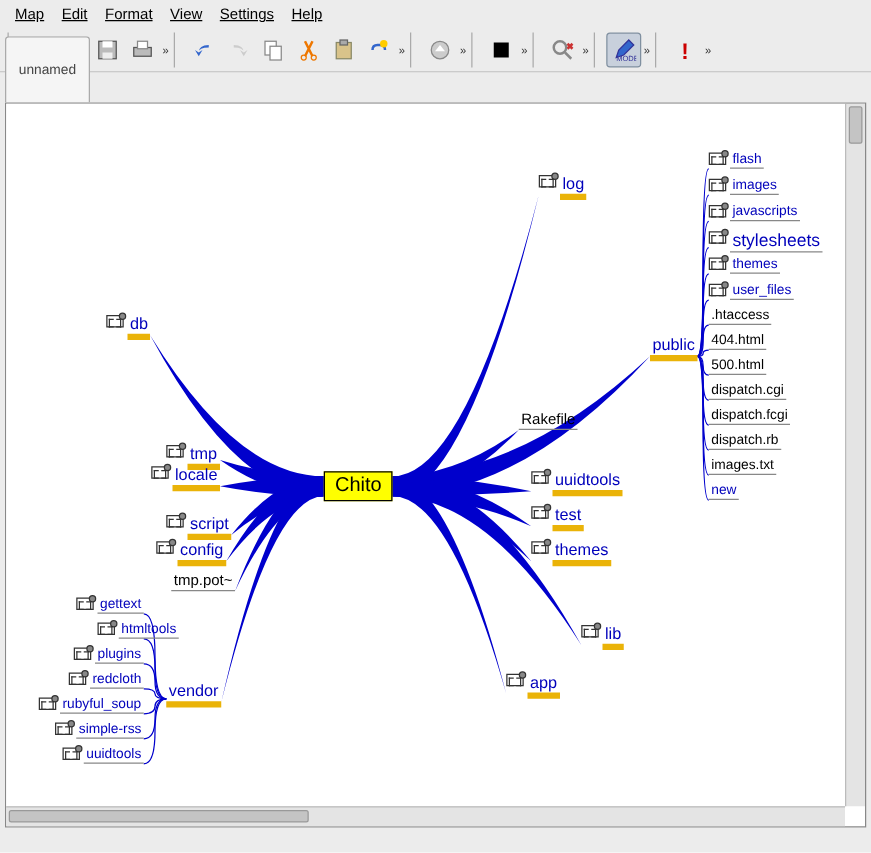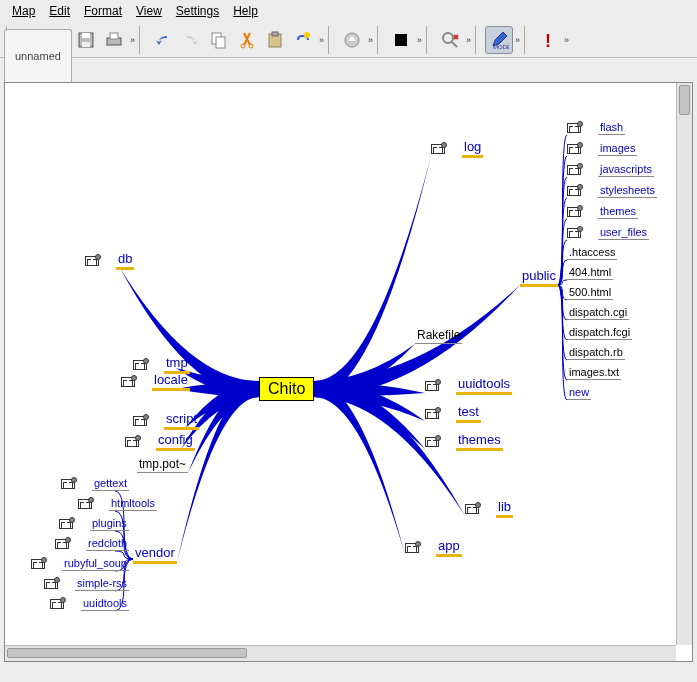--- a/index.html
+++ b/index.html
@@ -19,23 +19,23 @@
 
 .canvas-wrap { position: absolute; top: 82px; left: 4px; right: 4px; bottom: 20px; background: #fff; border: 1px solid #888; }
 .canvas { position: absolute; inset: 0 16px 16px 0; background: #fff; overflow: hidden; }
 .vscroll { position: absolute; top: 0; right: 0; width: 16px; bottom: 16px; background: #e4e4e4; border-left: 1px solid #bbb; }
 .vscroll .thumb { position: absolute; top: 2px; left: 2px; right: 2px; height: 30px; background: #c4c4c4; border: 1px solid #999; border-radius: 2px; }
 .hscroll { position: absolute; left: 0; right: 16px; bottom: 0; height: 16px; background: #e4e4e4; border-top: 1px solid #bbb; }
 .hscroll .thumb { position: absolute; top: 2px; left: 2px; height: 10px; width: 240px; background: #c4c4c4; border: 1px solid #999; border-radius: 2px; }
 
 svg.edges { position: absolute; inset: 0; pointer-events: none; }
 
-.node { position: absolute; display: flex; align-items: center; gap: 17px; white-space: nowrap; cursor: pointer; }
+.node { position: absolute; display: flex; align-items: flex-start; gap: 3px; white-space: nowrap; cursor: pointer; }
 .node.root .lbl { background: #ffff00; border: 1px solid #000; padding: 2px 8px; font-size: 16px; font-weight: normal; }
-.node.branch .lbl { color: #0000bb; font-size: 13px; border-bottom: 3px solid #eab308; padding: 0 2px 1px 2px; }
+.node.branch .lbl { color: #0000bb; font-size: 13px; border-bottom: 5px solid #eab308; padding: 0 2px 1px 2px; }
 .node.plain .lbl { color: #000; font-size: 12px; border-bottom: 1px solid #888; padding: 0 2px 1px 2px; }
 .node.leaf .lbl { color: #0000bb; font-size: 11px; border-bottom: 1px solid #888; padding: 0 2px 1px 2px; }
 .node .ic { width: 14px; height: 12px; display: inline-flex; align-items: center; justify-content: center; }
 
 .folder-ic { width: 14px; height: 10px; background: #fff; border: 1px solid #333; position: relative; }
 .folder-ic::before { content: ""; position: absolute; top: 2px; left: 1px; width: 3px; height: 5px; border: 1px solid #333; border-right: none; }
 .folder-ic::after { content: ""; position: absolute; top: 2px; right: 1px; width: 3px; height: 5px; border: 1px solid #333; border-left: none; }
 .folder-dot { position: absolute; top: -3px; right: -3px; width: 6px; height: 6px; background: #888; border-radius: 50%; border: 1px solid #333; }
 </style>
 </head>
@@ -383,21 +383,21 @@
             </span>
           </span>
           <span class="lbl" style="font-size: 11px;">javascripts</span>
         </div>
         <div class="node leaf" style="left: 562px; top: 101px;">
           <span class="ic">
             <span class="folder-ic">
               <span class="folder-dot"></span>
             </span>
           </span>
-          <span class="lbl" style="font-size: 11px;">stylesheets</span>
+          <span class="lbl" style="font-size: 14px;">stylesheets</span>
         </div>
         <div class="node leaf" style="left: 562px; top: 122px;">
           <span class="ic">
             <span class="folder-ic">
               <span class="folder-dot"></span>
             </span>
           </span>
           <span class="lbl" style="font-size: 11px;">themes</span>
         </div>
         <div class="node leaf" style="left: 562px; top: 143px;">

